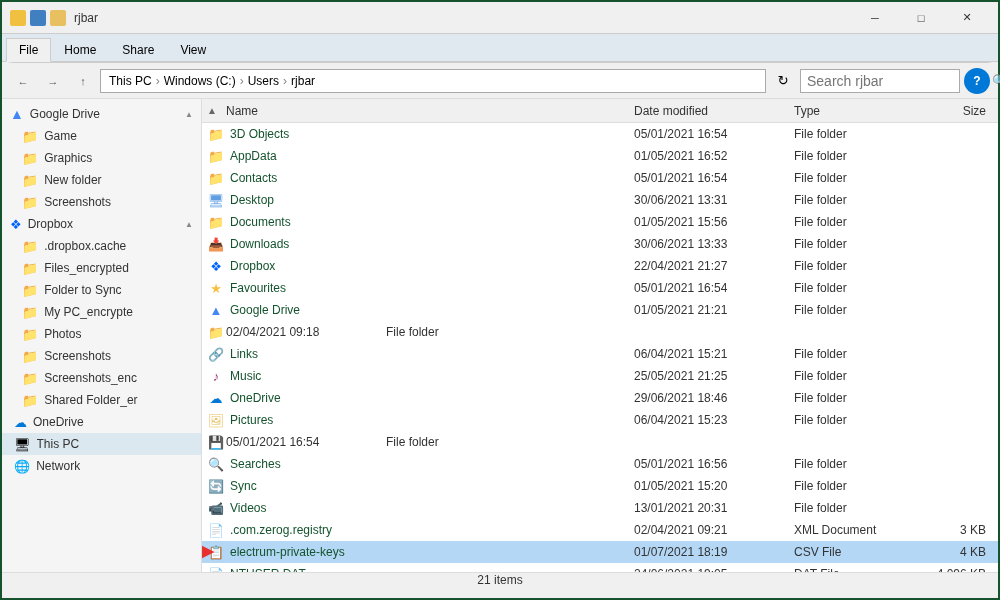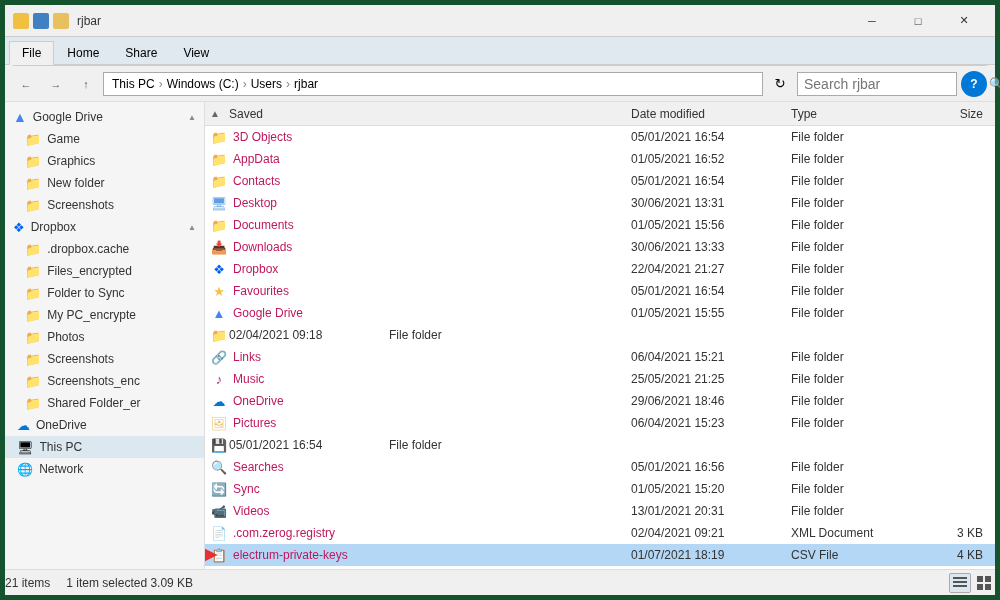--- a/index.html
+++ b/index.html
@@ -1,18 +1,18 @@
 <!DOCTYPE html>
 <html><head>
   <meta charset="utf-8">
   <style>
     * { margin: 0; padding: 0; box-sizing: border-box; }
     body { width: 1000px; height: 600px; font-family: 'Segoe UI', Arial, sans-serif; font-size: 12px; background: #0078d7; overflow: hidden; }
 
-    .window { width: 1000px; height: 600px; background: #f0f0f0; border: 5px solid #14532d; display: flex; flex-direction: column; }
+    .window { width: 1000px; height: 600px; background: #f0f0f0; border: 2px solid #14532d; display: flex; flex-direction: column; }
 
     
     .titlebar { background: #f0f0f0; height: 32px; display: flex; align-items: center; padding: 0 8px; border-bottom: 1px solid #ccc; }
     .titlebar-icons { display: flex; gap: 4px; margin-right: 8px; }
     .titlebar-icon { width: 16px; height: 16px; border-radius: 2px; }
     .ti-yellow { background: #f0c040; }
     .ti-blue { background: #4080c0; }
     .ti-folder { background: #e8c060; }
     .titlebar-title { flex: 1; font-size: 12px; color: #333; }
     .window-controls { display: flex; gap: 0; }
@@ -50,27 +50,27 @@
     .col-sort { width: 12px; display: flex; align-items: center; justify-content: center; color: #666; font-size: 10px; }
     .col-name { flex: 1; padding: 0 8px; font-size: 12px; color: #333; cursor: pointer; }
     .col-modified { width: 160px; font-size: 12px; color: #333; cursor: pointer; }
     .col-type { width: 120px; font-size: 12px; color: #333; cursor: pointer; }
     .col-size { width: 80px; font-size: 12px; color: #333; cursor: pointer; text-align: right; padding-right: 8px; }
 
     .file-list { flex: 1; overflow-y: auto; background: white; }
     .file-row { display: flex; align-items: center; height: 22px; padding: 0 4px; cursor: pointer; }
     .file-row.selected { background: #b3d7f5; }
     .file-icon { width: 20px; height: 20px; display: flex; align-items: center; justify-content: center; flex-shrink: 0; }
-    .file-name { flex: 1; padding: 0 4px; font-size: 12px; color: #be185d; white-space: nowrap; overflow: hidden; text-overflow: ellipsis; }
+    .file-name { flex: 1; padding: 0 4px; font-size: 12px; color: #14532d; white-space: nowrap; overflow: hidden; text-overflow: ellipsis; }
     .file-modified { width: 160px; font-size: 12px; color: #333; }
     .file-type { width: 120px; font-size: 12px; color: #333; }
     .file-size { width: 80px; font-size: 12px; color: #333; text-align: right; padding-right: 8px; }
 
     
-    .status-bar { height: 26px; background: #f0f0f0; border-top: 1px solid #ddd; display: flex; align-items: center; padding: 0 0; gap: 16px; }
+    .status-bar { height: 26px; background: #f0f0f0; border-top: 1px solid #ddd; display: flex; align-items: center; padding: 0 8px; gap: 16px; flex-direction: column; }
     .status-text { font-size: 12px; color: #333; }
     .status-right { margin-left: auto; display: flex; gap: 2px; }
     .view-btn { width: 22px; height: 20px; border: 1px solid transparent; border-radius: 2px; display: flex; align-items: center; justify-content: center; cursor: pointer; }
     .view-btn.active { border-color: #aaa; background: #dce8f0; }
 
     
     .file-list::-webkit-scrollbar { width: 14px; }
     .file-list::-webkit-scrollbar-track { background: #f0f0f0; }
     .file-list::-webkit-scrollbar-thumb { background: #c0c0c0; border: 2px solid #f0f0f0; border-radius: 2px; }
     .sidebar::-webkit-scrollbar { width: 8px; }
@@ -203,21 +203,21 @@
       <div class="sidebar-item">
         <span style="color:#555; font-size:13px;">🌐</span>
         <span class="sidebar-label">Network</span>
       </div>
     </div>
 
     <div class="file-area">
 
       <div class="column-header">
         <div class="col-sort">▲</div>
-        <div class="col-name">Saved</div>
+        <div class="col-name">Name</div>
         <div class="col-modified">Date modified</div>
         <div class="col-type">Type</div>
         <div class="col-size">Size</div>
       </div>
 
       <div class="file-list">
 
         <div class="file-row">
           <div class="file-icon">
               <span style="color:#4a9ed4;font-size:13px;">📁</span>
@@ -296,21 +296,21 @@
           <div class="file-modified">05/01/2021 16:54</div>
           <div class="file-type">File folder</div>
           <div class="file-size"></div>
         </div>
 
         <div class="file-row">
           <div class="file-icon">
               <span style="color:#4285f4;font-size:13px;">▲</span>
             </div>
           <div class="file-name">Google Drive</div>
-          <div class="file-modified">01/05/2021 15:55</div>
+          <div class="file-modified">01/05/2021 21:21</div>
           <div class="file-type">File folder</div>
           <div class="file-size"></div>
         </div>
 
         <div class="file-row">
           <div class="file-icon">
               <span style="color:#e8c060;font-size:13px;">📁</span>
             </div>
           <div class="file-modified">02/04/2021 09:18</div>
           <div class="file-type">File folder</div>

